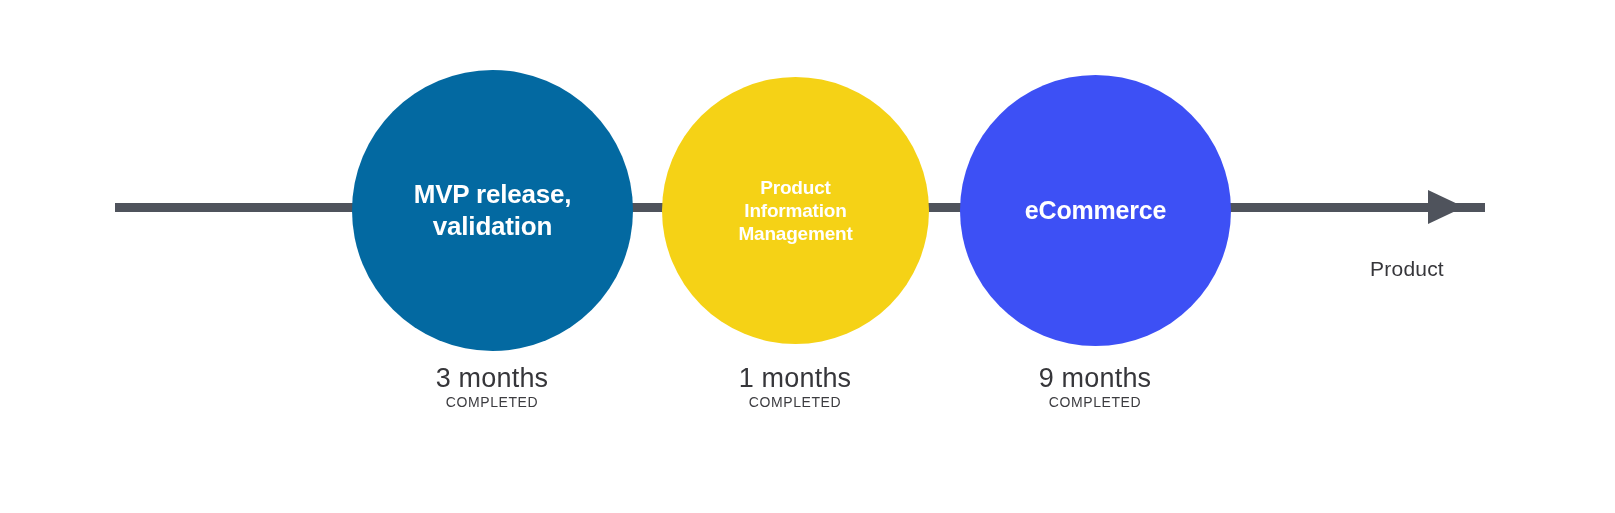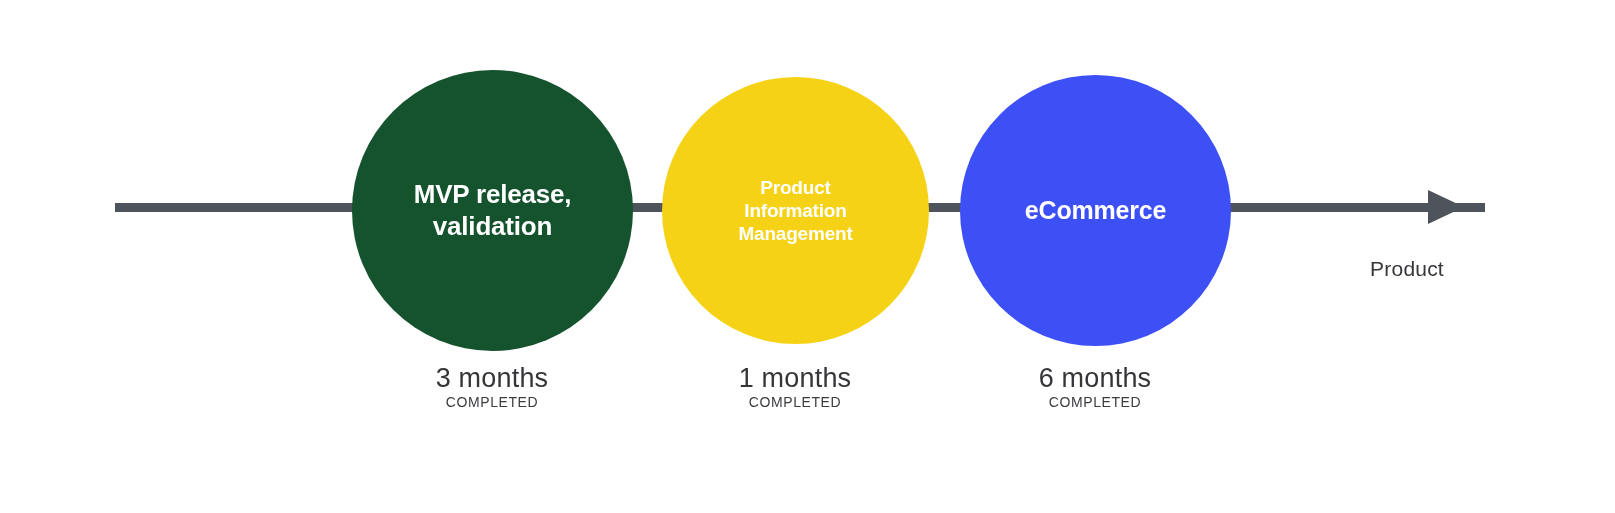--- a/index.html
+++ b/index.html
@@ -58,21 +58,21 @@
     letter-spacing: -0.2px;
     padding: 0 14px;
     white-space: pre-line;
   }
 
   .m-red {
     left: 352px;
     top: 70px;
     width: 281px;
     height: 281px;
-    background: #14532d;
+    background: #0369a1;
     z-index: 3;
   }
   .m-red .milestone-label { font-size: 26px; }
 
   .m-yellow {
     left: 662px;
     top: 77px;
     width: 267px;
     height: 267px;
     background: #F5D216;
@@ -154,19 +154,19 @@
     <div class="caption-duration">3 months</div>
     <div class="caption-status">COMPLETED</div>
   </div>
 
   <div class="caption cap-2">
     <div class="caption-duration">1 months</div>
     <div class="caption-status">COMPLETED</div>
   </div>
 
   <div class="caption cap-3">
-    <div class="caption-duration">6 months</div>
+    <div class="caption-duration">9 months</div>
     <div class="caption-status">COMPLETED</div>
   </div>
 
   <div class="axis-label">Product</div>
 
 </div>
 
 </body></html>

